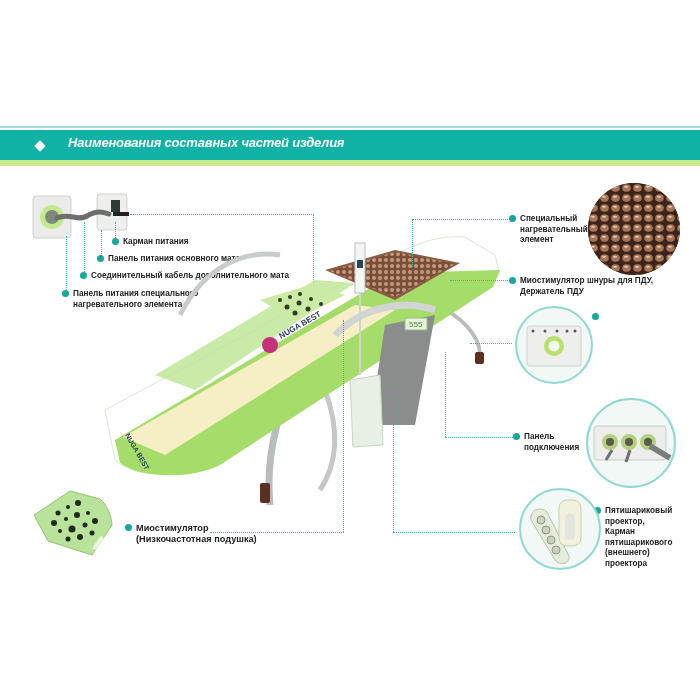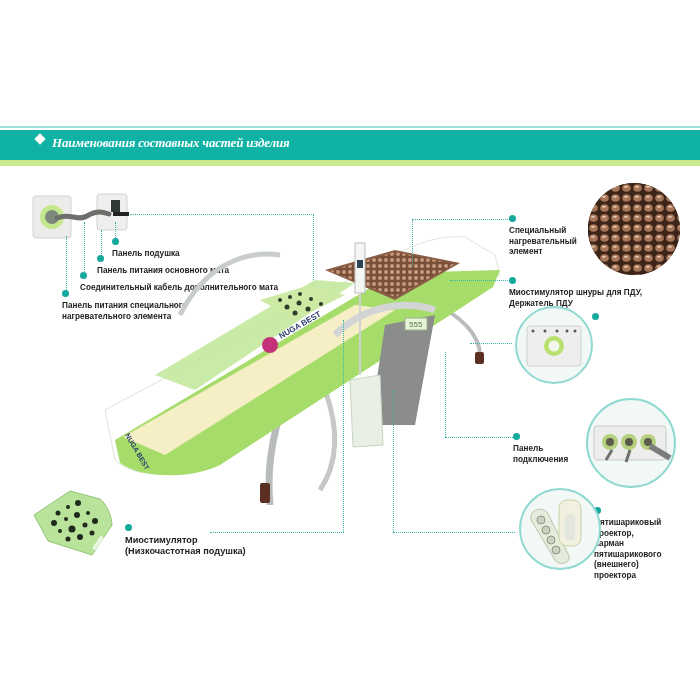--- a/index.html
+++ b/index.html
@@ -2,24 +2,24 @@
 <html><head>
 <meta charset="utf-8">
 <style>
   html,body{margin:0;padding:0;background:#fff;}
   body{width:700px;height:700px;position:relative;overflow:hidden;font-family:"Liberation Sans","DejaVu Sans",sans-serif;}
   .abs{position:absolute;}
   
   .band-top{left:0;top:126px;width:700px;height:2px;background:#9fe0da;}
   .band{left:0;top:130px;width:700px;height:30px;background:#0fb2a4;}
   .band-bottom{left:0;top:160px;width:700px;height:6px;background:#c9eb8e;}
-  .band-title{left:36px;top:135px;color:#fff;font-style:italic;font-weight:bold;font-size:13px;display:flex;align-items:flex-start;gap:8px;letter-spacing:-0.2px;font-family:Liberation Serif, serif;}
+  .band-title{left:36px;top:135px;color:#fff;font-style:italic;font-weight:bold;font-size:13px;display:flex;align-items:flex-end;gap:24px;letter-spacing:-0.2px;}
   .diamond{width:8px;height:8px;background:#fff;transform:rotate(45deg);display:inline-block;}
   
-  .lbl{font-size:8.2px;line-height:10.5px;color:#222;font-weight:bold;display:flex;align-items:flex-start;gap:4px;flex-direction:column;}
+  .lbl{font-size:8.2px;line-height:10.5px;color:#222;font-weight:bold;display:flex;align-items:flex-start;gap:4px;}
   .lbl.big{font-size:9.2px;line-height:11px;}
   .dot{width:7px;height:7px;border-radius:50%;background:#14a99c;flex:0 0 auto;margin-top:1px;}
   .lbl .txt{white-space:pre-line;}
   
   .h{height:0;border-top:1.5px dotted #3bb3a8;}
   .v{width:0;border-left:1.5px dotted #3bb3a8;}
   
   .circle{border-radius:50%;border:2px solid #8fd9d1;overflow:hidden;background:#f1f8f6;}
 </style>
 </head>
@@ -45,21 +45,21 @@
 
 <div class="abs h" style="left:130px;top:214px;width:184px"></div>
 <div class="abs v" style="left:313px;top:214px;height:82px"></div>
 <div class="abs v" style="left:115px;top:222px;height:18px"></div>
 <div class="abs v" style="left:101px;top:230px;height:28px"></div>
 <div class="abs v" style="left:84px;top:222px;height:52px"></div>
 <div class="abs v" style="left:66px;top:236px;height:56px"></div>
 
 <div class="abs lbl" style="left:112px;top:237px">
   <span class="dot"></span>
-  <span class="txt">Панель подушка</span>
+  <span class="txt">Карман питания</span>
 </div>
 <div class="abs lbl" style="left:97px;top:254px">
   <span class="dot"></span>
   <span class="txt">Панель питания основного мата</span>
 </div>
 <div class="abs lbl" style="left:80px;top:271px">
   <span class="dot"></span>
   <span class="txt">Соединительный кабель дополнительного мата</span>
 </div>
 <div class="abs lbl" style="left:62px;top:289px">

